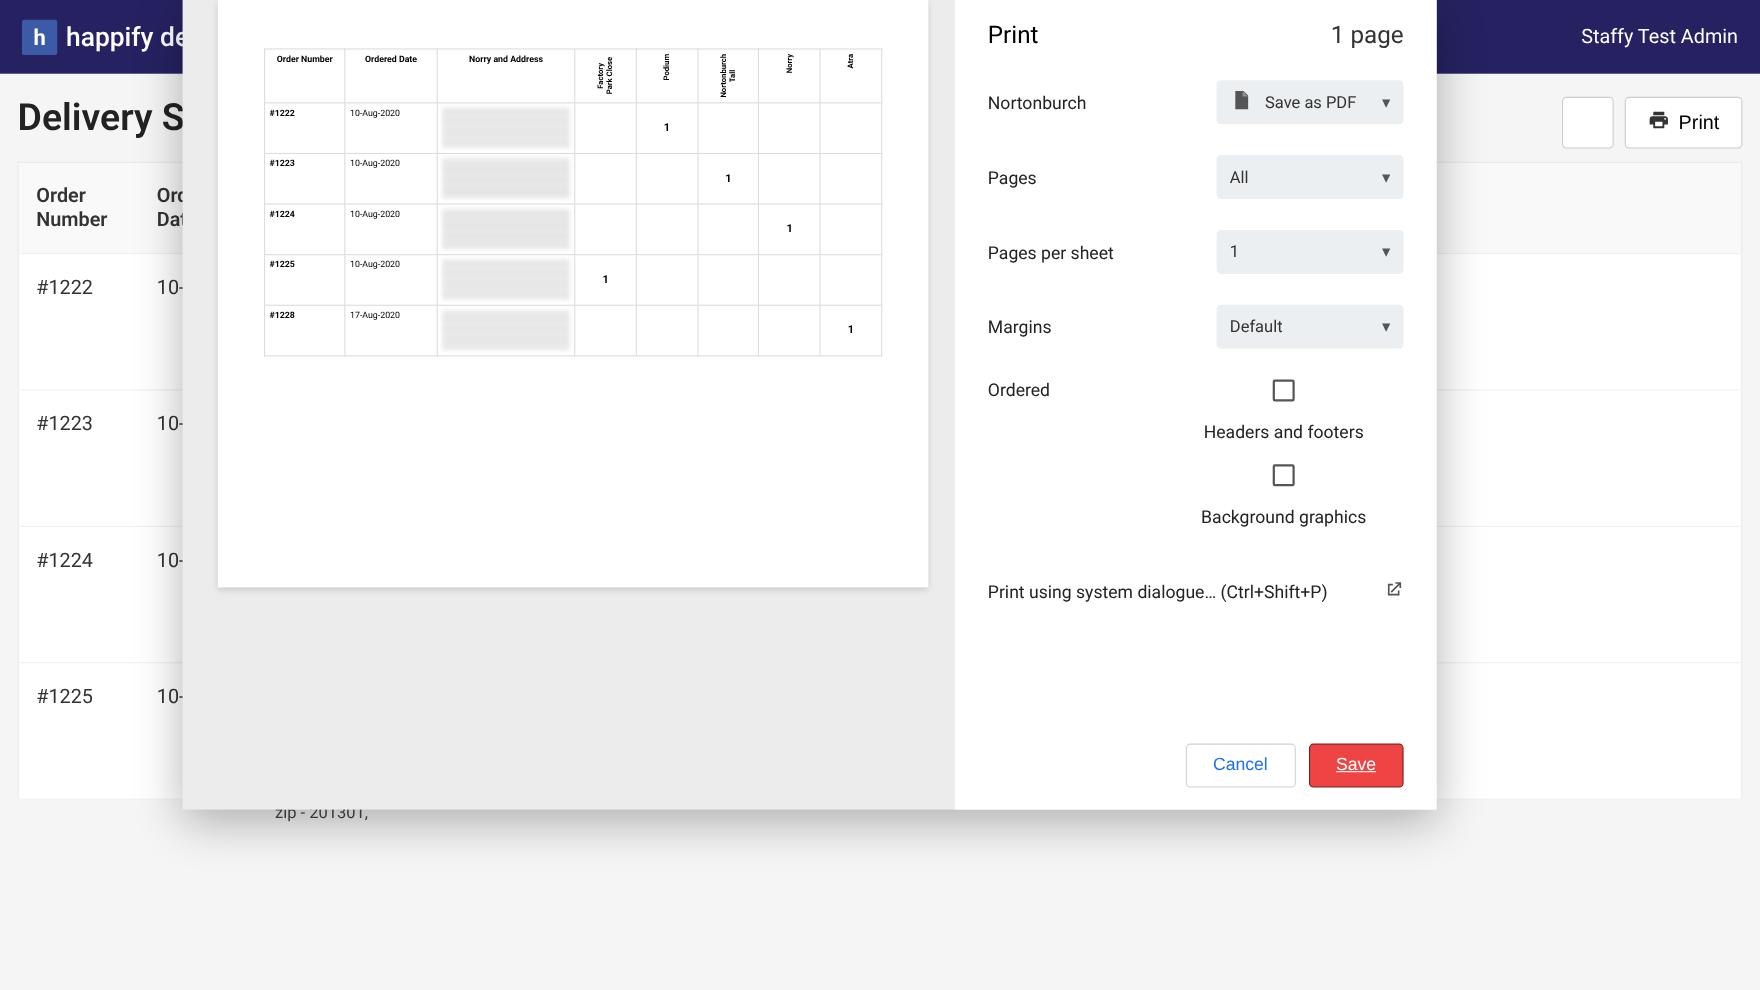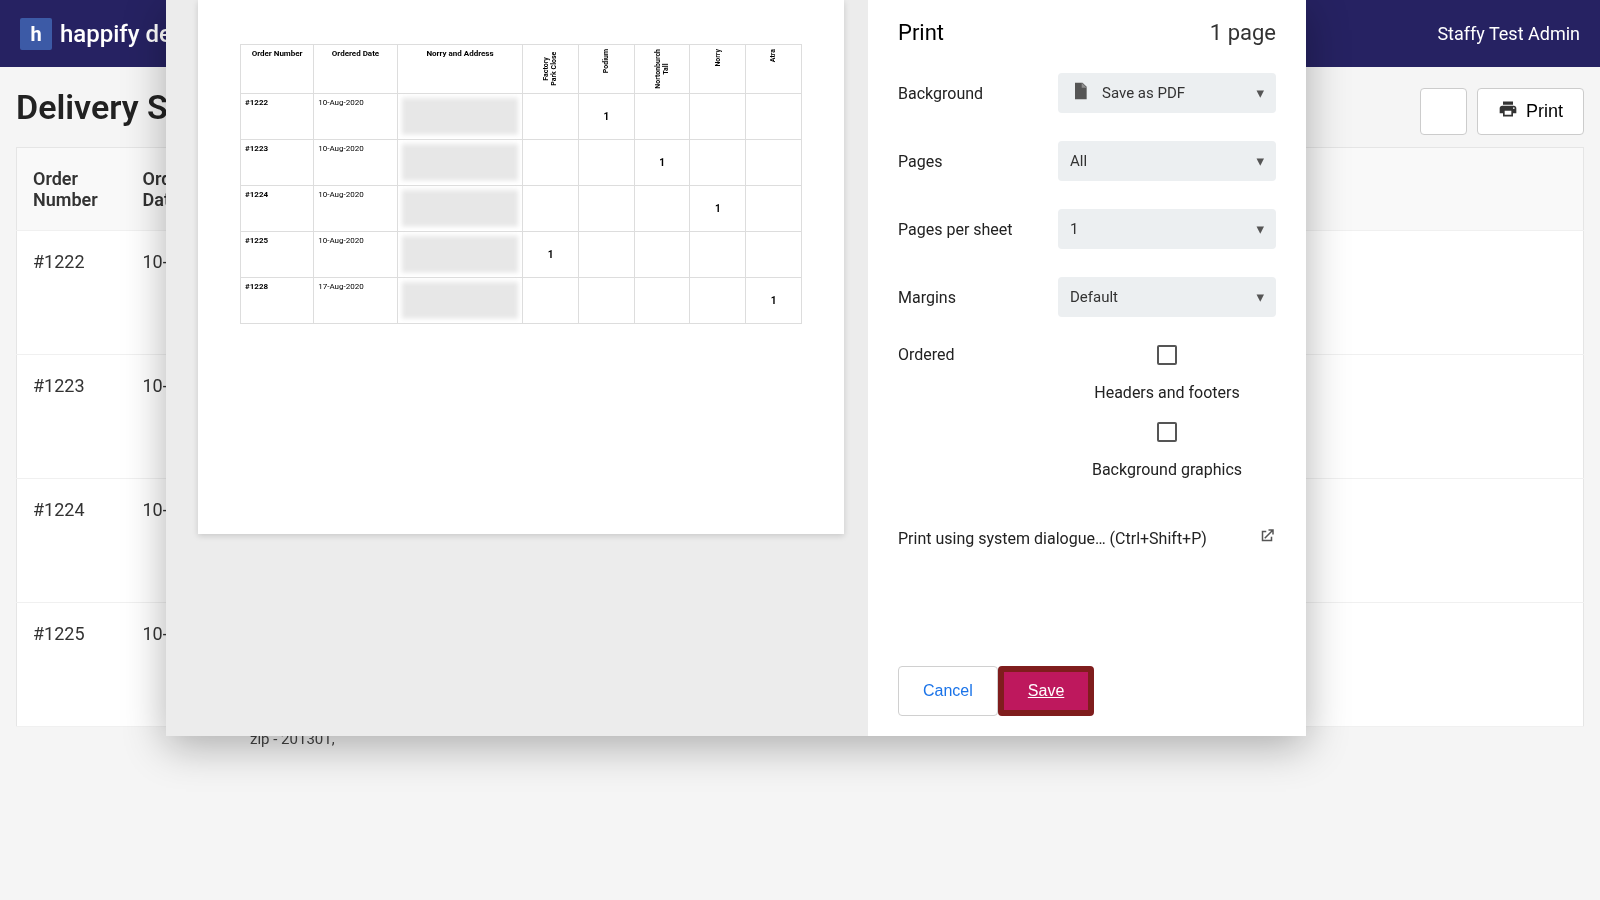--- a/index.html
+++ b/index.html
@@ -37,31 +37,31 @@
 .sheet-table .c1 { width: 42px; }
 .sheet-table .c2 { width: 48px; }
 .sheet-table .c3 { width: 72px; }
 
 .settings-pane { flex: 1; background: #fff; padding: 20px 30px; display: flex; flex-direction: column; position: relative; }
 .sp-head { display: flex; justify-content: space-between; align-items: center; margin-bottom: 28px; }
 .sp-title { font-size: 22px; font-weight: 400; }
 .sp-count { font-size: 22px; color: #333; }
 .sp-row { display: flex; align-items: center; margin-bottom: 28px; font-size: 16px; color: #222; }
 .sp-label { width: 160px; }
-.sp-control { flex: 1; background: #eceff1; border-radius: 4px; height: 40px; display: flex; align-items: center; padding: 0 12px; justify-content: space-between; font-size: 15px; color: #333; cursor: pointer; }
+.sp-control { flex: 1; background: #eceff1; border-radius: 4px; height: 40px; display: flex; align-items: center; padding: 0 12px; justify-content: space-between; font-size: 15px; color: #333; cursor: pointer; margin-left: 48px; }
 .sp-control.dest { gap: 12px; justify-content: flex-start; }
 .sp-control .chev { margin-left: auto; color: #555; }
 .sp-options-group { display: flex; flex-direction: column; gap: 20px; flex: 1; }
 .sp-check { display: flex; align-items: center; gap: 18px; font-size: 16px; cursor: pointer; flex-direction: column; }
 .chkbx { width: 20px; height: 20px; border: 2px solid #555; border-radius: 2px; }
 .sysdlg { display: flex; align-items: center; justify-content: space-between; font-size: 16px; color: #222; margin-top: 20px; cursor: pointer; }
-.sp-buttons { display: flex; justify-content: flex-start; gap: 0; margin-top: auto; }
+.sp-buttons { display: flex; justify-content: flex-end; gap: 12px; margin-top: auto; }
 .btn { border-radius: 4px; padding: 10px 24px; font-size: 16px; cursor: pointer; }
 .btn-cancel { background: #fff; border: 1px solid #d0d0d0; color: #1a73e8; }
-.btn-save { background: #be185d; border: 6px solid #7f1d1d; color: #fff; text-decoration: underline; }
+.btn-save { background: #ef4444; border: 1px solid #7f1d1d; color: #fff; text-decoration: underline; }
 
 .ficon { display: inline-block; }
 </style>
 </head>
 <body>
 
 <div class="app-header">
   <div class="app-logo">
     <div class="logo-box">h</div>
     <span>happify de</span>
@@ -208,21 +208,21 @@
     </div>
   </div>
 
   <div class="settings-pane">
     <div class="sp-head">
       <div class="sp-title">Print</div>
       <div class="sp-count">1 page</div>
     </div>
 
     <div class="sp-row">
-      <div class="sp-label">Background</div>
+      <div class="sp-label">Nortonburch</div>
       <div class="sp-control dest">
         <span class="ficon">
           <svg width="20" height="20" viewBox="0 0 24 24">
               <path fill="#555" d="M6 2h9l5 5v15H6z"></path>
               <path fill="#fff" d="M14 2v6h6" opacity=".35"></path>
             </svg>
         </span>
         <span>Save as PDF</span>
         <span class="chev">▾</span>
       </div>

